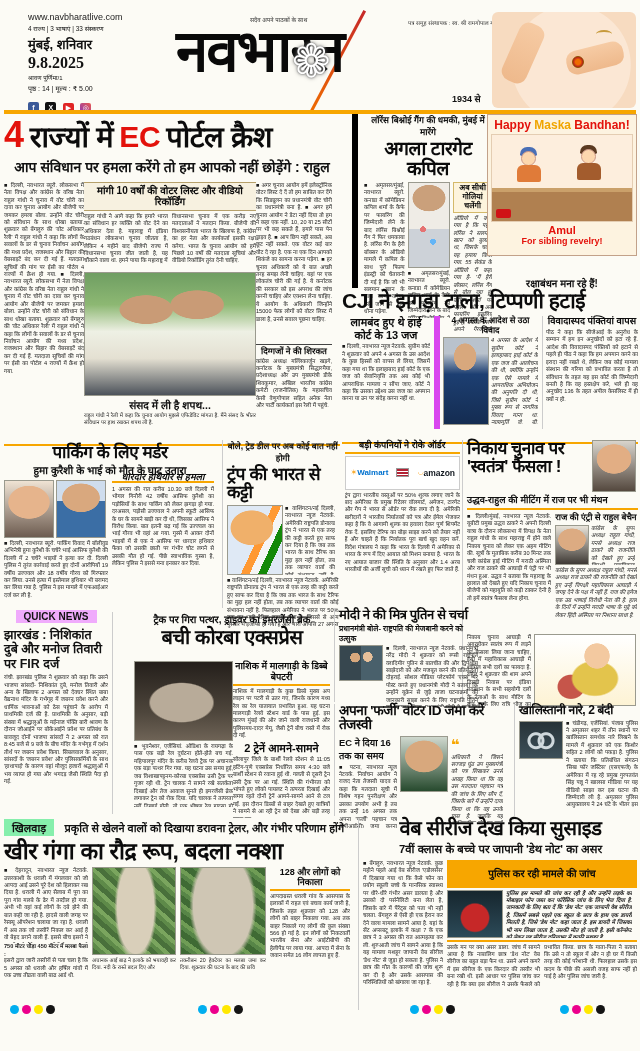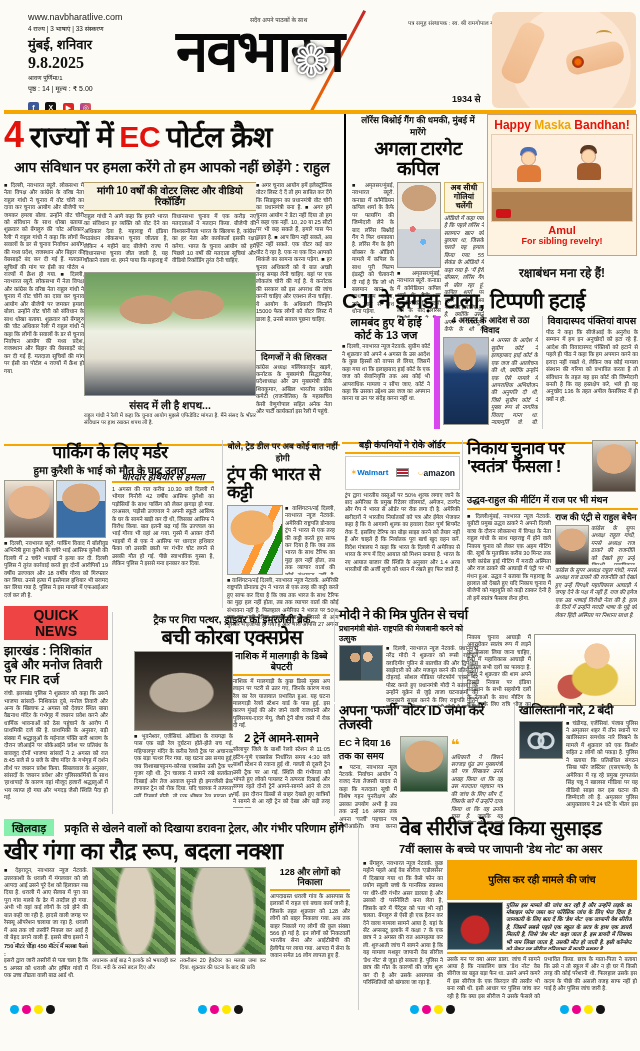--- a/index.html
+++ b/index.html
@@ -127,28 +127,28 @@
         <div style="display:flex;gap:4px;margin-top:2px">
           <div class="tiny" style="width:84px;height:56px">राहुल गांधी ने आगे कहा कि हमारे भारत का संविधान हर व्यक्ति को वोट देने का अधिकार देता है. महाराष्ट्र में इंडिया गठबंधन लोकसभा चुनाव जीतता है, लेकिन 4 महीने बाद बीजेपी राज्य में विधानसभा चुनाव जीत जाती है, यह चौंकाने वाला था. हमने पाया कि महाराष्ट्र में</div>
           <div class="tiny" style="width:84px;height:56px">विधानसभा चुनाव में एक करोड़ नए मतदाताओं ने मतदान किया. बीजेपी की विश्वसनीयता भारत के खिलाफ है, कांग्रेस का हर नेता और कार्यकर्ता इसकी रक्षा करेगा. भारत के चुनाव आयोग को हमें पिछले 10 वर्षों की मतदाता सूचियां और वीडियो रिकॉर्डिंग तुरंत देनी चाहिए.</div>
         </div>
         <div class="ph ph-rally" style="width:100%;height:124px;margin-top:3px"></div>
         <div class="captitle" style="font-size:10.5px;margin-top:2px">संसद में ली है शपथ...</div>
         <div class="cap" style="height:22px">राहुल गांधी ने रैली में कहा कि चुनाव आयोग मुझसे एफिडेविट मांगता है. मैंने संसद के भीतर संविधान पर हाथ रखकर शपथ ली है.</div>
       </div>
       <div style="width:76px">
         <div class="tiny" style="height:160px">■ अगर चुनाव आयोग हमें इलेक्ट्रॉनिक वोटर लिस्ट दे दें तो हम साबित कर देंगे कि सिड्यूलन का प्रधानमंत्री वोट चोरी का प्रधानमंत्री बना है. ■ अगर हमें चुनाव आयोग ने डेटा नहीं दिया तो हम ने कहा एक नहीं. 10, 20 या 25 सीटों पर भी कह सकते हैं, हमारे पास पेन ड्राइव है. ■ आप छिप नहीं सकते, अब छूट नहीं सकते. एक वोटर कई बार वोट दे रहा है. एक ना एक दिन आपको शिकंजे का सामना करना पड़ेगा. ■ हर चुनाव अधिकारी को ये बात अच्छी तरह समझ लेनी चाहिए. यहां पर एक लोकतंत्र चोरी की गई है. ये कर्नाटक की सरकार को इस अपराध की जांच करनी चाहिए और एक्शन लेना चाहिए. ये आयोग के अधिकारी जिन्होंने 15000 फेक लोगों को वोटर लिस्ट में डाला है, उनसे सवाल पूछना चाहिए.</div>
-        <div class="boxtitle" style="font-size:8.5px;border-top:1px solid #444;margin-top:8px;padding-top:2px">दिग्गजों ने की शिरकत</div>
+        <div class="boxtitle" style="font-size:8.5px;border-top:1px solid #444;margin-top:2px;padding-top:2px">दिग्गजों ने की शिरकत</div>
         <div class="tiny" style="height:84px;margin-top:1px">कांग्रेस अध्यक्ष मल्लिकार्जुन खड़गे, कर्नाटक के मुख्यमंत्री सिद्धारमैया, प्रदेशाध्यक्ष और उप मुख्यमंत्री डीके शिवकुमार, अखिल भारतीय कांग्रेस कमेटी (राजनीतिक) के महासचिव केसी वेणुगोपाल सहित अनेक नेता और पार्टी कार्यकर्ता इस रैली में पहुंचे.</div>
       </div>
     </div>
     <div class="abs rule" style="left:0;bottom:0;width:100%;height:2px"></div>
   </section>
 
-  <section class="abs" style="left:344px;top:114px;width:140px;height:174px;border-left:2px solid #000000;padding-left:6px">
+  <section class="abs" style="left:352px;top:114px;width:140px;height:174px;border-left:6px solid #000000;padding-left:6px">
     <div class="kick ctr" style="font-size:8.8px">लॉरेंस बिश्नोई गैंग की धमकी, मुंबई में मारेंगे</div>
     <div class="hl ctr" style="font-size:19px;margin-top:1px">अगला टारगेट कपिल</div>
     <div style="display:flex;gap:3px;margin-top:3px">
       <div class="tiny" style="width:44px;height:138px">■ अमृतसर/मुंबई, नवभारत ब्यूरो. कनाडा में कॉमेडियन कपिल शर्मा के कैफे पर फायरिंग की जिम्मेदारी लेने के बाद लॉरेंस बिश्नोई गैंग ने फिर धमकाया है. लॉरेंस गैंग के हैरी बॉक्सर के ऑडियो मामले में कपिल के साथ पूरी फिल्म इंडस्ट्री को चेतावनी दी गई है कि जो भी सलमान खान के साथ काम करेगा, उसे जान से हाथ धोना पड़ेगा.</div>
       <div style="width:46px">
         <div class="ph ph-kapil" style="width:100%;height:86px"></div>
         <div class="tiny" style="height:48px;margin-top:2px">■ अमृतसर/मुंबई, नवभारत ब्यूरो. कनाडा में कॉमेडियन कपिल शर्मा के कैफे पर फायरिंग की जिम्मेदारी लेने के बाद लॉरेंस बिश्नोई गैंग ने फिर धमकाया है. लॉरेंस गैंग के हैरी बॉक्सर के ऑडियो मामले में कपिल के साथ पूरी फिल्म इंडस्ट्री को चेतावनी दी गई है कि जो भी सलमान खान के साथ काम करेगा, उसे जान से हाथ धोना पड़ेगा.</div>
       </div>
       <div style="width:42px">
         <div class="boxtitle" style="font-size:7.8px;background:#fdf4dd;border:1px solid #d4b96a;padding:1px">अब सीधी गोलियां चलेंगी</div>
@@ -169,21 +169,21 @@
         <div class="kidface" style="left:29px;top:16px"></div>
         <div class="kidbody" style="left:25px;top:30px;background:#e07b39"></div>
         <div class="kidhair" style="left:88px;top:10px;background:#5b3a21"></div>
         <div class="kidface" style="left:89px;top:14px"></div>
         <div class="kidbody" style="left:85px;top:28px;background:#a35c2d"></div>
         <div class="abs" style="left:4px;bottom:3px;width:15px;height:9px;background:#d01317;border-radius:2px"></div>
       </div>
       <div class="ctr bold red" style="font-size:11px;margin-top:2px">Amul</div>
       <div class="ctr bold red" style="font-size:9px">For sibling revelry!</div>
     </div>
-    <div class="ctr bold" style="font-size:12px;margin-top:8px">रक्षाबंधन मना रहे हैं!</div>
+    <div class="ctr bold" style="font-size:10px;margin-top:20px">रक्षाबंधन मना रहे हैं!</div>
   </section>
 
   <section class="abs" style="left:342px;top:290px;width:296px;height:154px">
     <div class="hl" style="font-size:21px">CJI ने झगड़ा टाला, टिप्पणी हटाई</div>
     <div style="display:flex;gap:4px;margin-top:4px">
       <div style="width:88px">
         <div class="boxtitle" style="font-size:11px">लामबंद हुए थे हाई कोर्ट के 13 जज</div>
         <div class="tiny" style="height:86px;margin-top:2px">■ दिल्ली, नवभारत न्यूज नेटवर्क. सुप्रीम कोर्ट ने शुक्रवार को अपने 4 अगस्त के उस आदेश के कुछ हिस्सों को वापस ले लिया, जिसमें कहा गया था कि इलाहाबाद हाई कोर्ट के एक जज को सेवानिवृत्ति तक अब कोई भी आपराधिक मामला न सौंपा जाए. कोर्ट ने कहा कि उसका उद्देश्य उस जज का अपमान करना या उन पर संदेह करना नहीं था.</div>
       </div>
       <div style="width:104px;border-left:6px solid #d946ef;padding-left:3px">
@@ -264,30 +264,30 @@
       </div>
     </div>
     <div style="display:flex;gap:3px;margin-top:3px">
       <div class="tiny" style="width:64px;height:72px">निकाय चुनाव आघाड़ी में अगरहोकर स्वतंत्र रूप में लड़ने का फैसला लिया जाना चाहिए, इसी में महाविकास आघाड़ी में शामिल सभी दलों का फायदा है. राहुल ने शुक्रवार की शाम अपने दिल्ली निवास पर इंडिया गठबंधन के सभी सहयोगी दलों के नेताओं के साथ मीटिंग के बाद उनके लिए रात्रि भोज का आयोजन किया था.</div>
       <div class="ph ph-cartoon" style="width:102px;height:72px"></div>
     </div>
   </section>
 
   <section class="abs" style="left:4px;top:606px;width:104px;height:208px">
     <div class="ctr">
-      <span class="badge" style="background:#ef4444;font-size:14px">QUICK NEWS</span>
+      <span class="badge" style="background:#f0abfc;font-size:10px">QUICK NEWS</span>
     </div>
     <div class="bold" style="font-size:12.5px;line-height:1.15;margin-top:4px">झारखंड : निशिकांत दुबे और मनोज तिवारी पर FIR दर्ज</div>
     <div class="tiny" style="height:138px;margin-top:3px">रांची. झारखंड पुलिस ने शुक्रवार को कहा कि उसने भाजपा सांसदों- निशिकांत दुबे, मनोज तिवारी और अन्य के खिलाफ 2 अगस्त को देवघर स्थित बाबा वैद्यनाथ मंदिर के गर्भगृह में जबरन प्रवेश करने और धार्मिक भावनाओं को ठेस पहुंचाने के आरोप में प्राथमिकी दर्ज की है. प्राथमिकी के अनुसार, बड़ी संख्या में श्रद्धालुओं के मईनाज पंक्ति बारी श्रावण के दौरान जोआईने पर बोकेआईने प्रवेश पर प्रतिबंध के बावजूद दोनों भाजपा सांसदों ने 2 अगस्त को रात 8:45 बजे से 9 बजे के बीच मंदिर के गर्भगृह में दर्शन तीर्थ पर जबरन प्रवेश किया. सिबलवाल के अनुसार, सांसदों के 'जबरन प्रवेश' और पुलिसकर्मियों के साथ 'हाथापाई' के कारण वहां मौजूद हजारों श्रद्धालुओं में भय व्याप्त हो गया और भगदड़ जैसी स्थिति पैदा हो गई.</div>
   </section>
 
   <section class="abs" style="left:112px;top:612px;width:218px;height:202px;border-left:1px solid #ccc;padding-left:21px">
     <div class="kick ctr" style="font-size:10px">ट्रैक पर गिरा पत्थर, ड्राइवर का इमरजेंसी ब्रेक</div>
     <div class="hl ctr" style="font-size:20px;margin-top:1px">बची कोरबा एक्सप्रेस</div>
-    <div style="display:flex;gap:0;margin-top:3px">
+    <div style="display:flex;gap:0;margin-top:13px">
       <div style="width:104px">
         <div class="ph ph-korba" style="width:100%;height:80px"></div>
         <div class="tiny" style="height:64px;margin-top:2px">■ भुवनेश्वर, एजेंसियां. ओडिशा के रायगढ़ा के पास एक बड़ी रेल दुर्घटना होते-होते बच गई. महिपालपुर मंदिर के करीब रेलवे ट्रैक पर अचानक एक बड़ा पत्थर गिर गया. यह घटना उस समय हुई, जब विशाखापट्टनम-कोरबा एक्सप्रेस उसी ट्रैक पर गुजर रही थी. ट्रेन चालक ने सामने रखे सतर्कता दिखाई और तेज आवाज सुनते ही इमरजेंसी ब्रेक लगाकर ट्रेन को रोक दिया. यदि चालक ने तत्परता नहीं दिखाई होती, तो एक भीषण रेल हादसा हो सकता था.</div>
       </div>
       <div style="width:102px">
         <div class="boxtitle orule" style="font-size:9.4px;padding-bottom:1px">नाशिक में मालगाड़ी के डिब्बे बेपटरी</div>
         <div class="tiny" style="height:52px;margin-top:2px">नाशिक में मालगाड़ी के कुछ डिब्बे मुख्य अप लाइन पर पटरी से उतर गए, जिनके कारण मध्य रेल का रेल यातायात प्रभावित हुआ. यह घटना मालगाड़ी रेलवे स्टेशन यार्ड के पास हुई. इस कारण मुंबई की ओर जाने वाली राजधानी और पुलिसमय-दादर मेमू, जैसी ट्रेनें बीच रास्ते में रोक दी गईं.</div>
         <div class="boxtitle" style="font-size:11px;margin-top:2px">2 ट्रेनें आमने-सामने</div>
         <div class="tiny" style="height:62px;margin-top:2px">सोलापुर जिले के बार्शी रेलवे स्टेशन से 11:05 हटिंग-पुणे एक्सप्रेस निर्धारित समय 4:30 बजे बार्शी स्टेशन से रवाना हुई थी. गलती से दूसरी ट्रेन उसी ट्रैक पर आ गई. स्थिति की गंभीरता को भांपते हुए लोको पायलट ने तत्परता दिखाई और समय रहते दोनों ट्रेनें आमने-सामने आने से टल गईं. इस दौरान डिब्बों से बाहर देखते हुए यात्रियों ने सामने से आ रही ट्रेन को देखा और बड़ी तरह घबरा गए.</div>
       </div>
@@ -352,21 +352,21 @@
       </div>
     </div>
   </section>
 
   <section class="abs" style="left:358px;top:818px;width:280px;height:192px;border-left:1px solid #ccc;padding-left:4px">
     <div class="hl ctr" style="font-size:20px">वेब सीरीज देख किया सुसाइड</div>
     <div class="bold ctr" style="font-size:11.4px;margin-top:2px">7वीं क्लास के बच्चे पर जापानी 'डेथ नोट' का असर</div>
     <div style="display:flex;gap:4px;margin-top:4px">
       <div class="tiny" style="width:80px;height:126px">■ बेंगलुरु, नवभारत न्यूज नेटवर्क. कुछ महीने पहले आई वेब सीरीज 'एडोलसेंस' में दिखाया गया था कि कैसे फोन का प्रयोग स्कूली बच्चे के मानसिक स्वास्थ्य पर धीरे-धीरे गंभीर असर डालता है और उसको दो पर्सनैलिटी बना लेता है, जिसके बारे में पैरेंट्स को पता भी नहीं चलता. बेंगलुरु से ऐसी ही एक हैरान कर देने वाला मामला सामने आया है. यहां के सेंट अप्सबटू इलाके में कक्षा 7 के एक छात्र ने 3 अगस्त की रात आत्महत्या कर ली. शुरुआती जांच में सामने आया है कि यह मामला मशहूर जापानी वेब सीरीज 'डेथ नोट' से जुड़ा हो सकता है. पुलिस ने छात्र की मौत के कारणों की जांच शुरू कर दी है और उसके आसपास की परिस्थितियों को खंगाला जा रहा है.</div>
       <div style="width:190px">
-        <div class="boxtitle" style="font-size:10px;background:#f7a600;padding:14px">पुलिस कर रही मामले की जांच</div>
+        <div class="boxtitle" style="font-size:10px;background:#f7a600;padding:8px">पुलिस कर रही मामले की जांच</div>
         <div style="display:flex;gap:3px;margin-top:2px;border-bottom:2px solid #f7a600;padding-bottom:2px">
           <div class="ph ph-apple" style="width:56px;height:48px"></div>
           <div class="tiny bold ital" style="width:126px;height:48px">पुलिस इस मामले की जांच कर रही है और उन्होंने लड़के का मोबाइल फोन जब्त कर फॉरेंसिक जांच के लिए भेज दिया है. जानकारी के लिए बता दें कि 'डेथ नोट' एक जापानी वेब सीरीज है, जिसमें सबसे पहले एक स्कूल के छात्र के हाथ एक डायरी मिलती है, जिसे 'डेथ नोट' कहा जाता है. इस डायरी में जिसका भी नाम लिखा जाता है, उसकी मौत हो जाती है. इसी कॉन्सेप्ट को लेकर यह सीरीज दुनियाभर में काफी मशहूर है.</div>
         </div>
         <div class="tiny cols2" style="height:64px;margin-top:2px">उसके मन पर क्या असर डाला. जांच में सामने आया है कि नाबालिग छात्र 'डेथ नोट' वेब सीरीज का बहुत बड़ा फैन था. उसने अपने कमरे में इस सीरीज के एक किरदार की तस्वीर भी बना रखी थी. इसी आधार पर पुलिस जांच कर रही है कि क्या इस सीरीज ने उसके फैसले को प्रभावित किया. छात्र के माता-पिता ने बताया कि उसे न तो स्कूल में और न ही घर में किसी तरह की कोई परेशानी थी. फिलहाल उसके इस कदम के पीछे की असली वजह साफ नहीं हो पाई है और पुलिस जांच जारी है.</div>
       </div>
     </div>
   </section>
 
   <div class="dots abs" style="left:10px;top:1000px">

